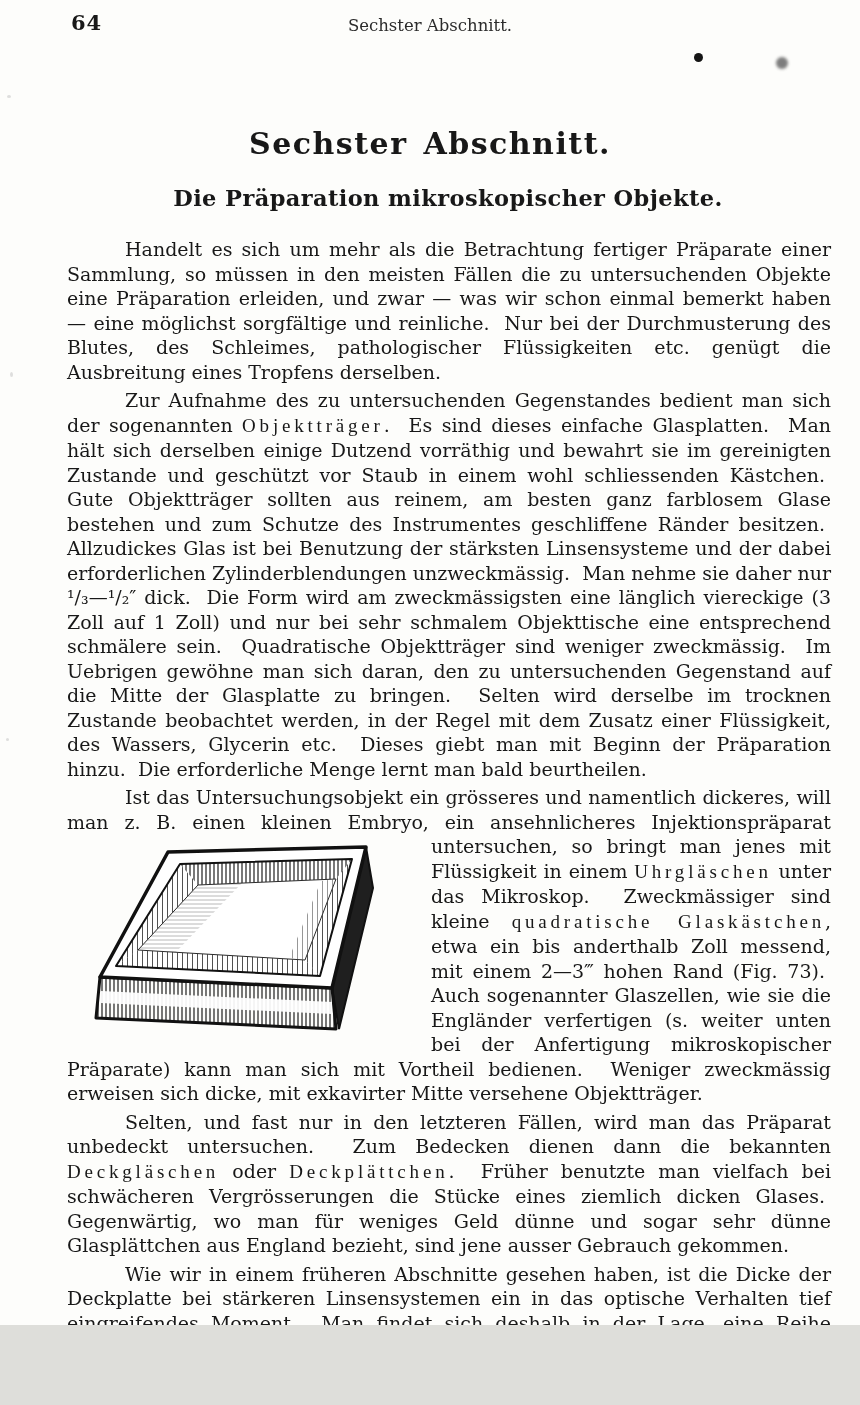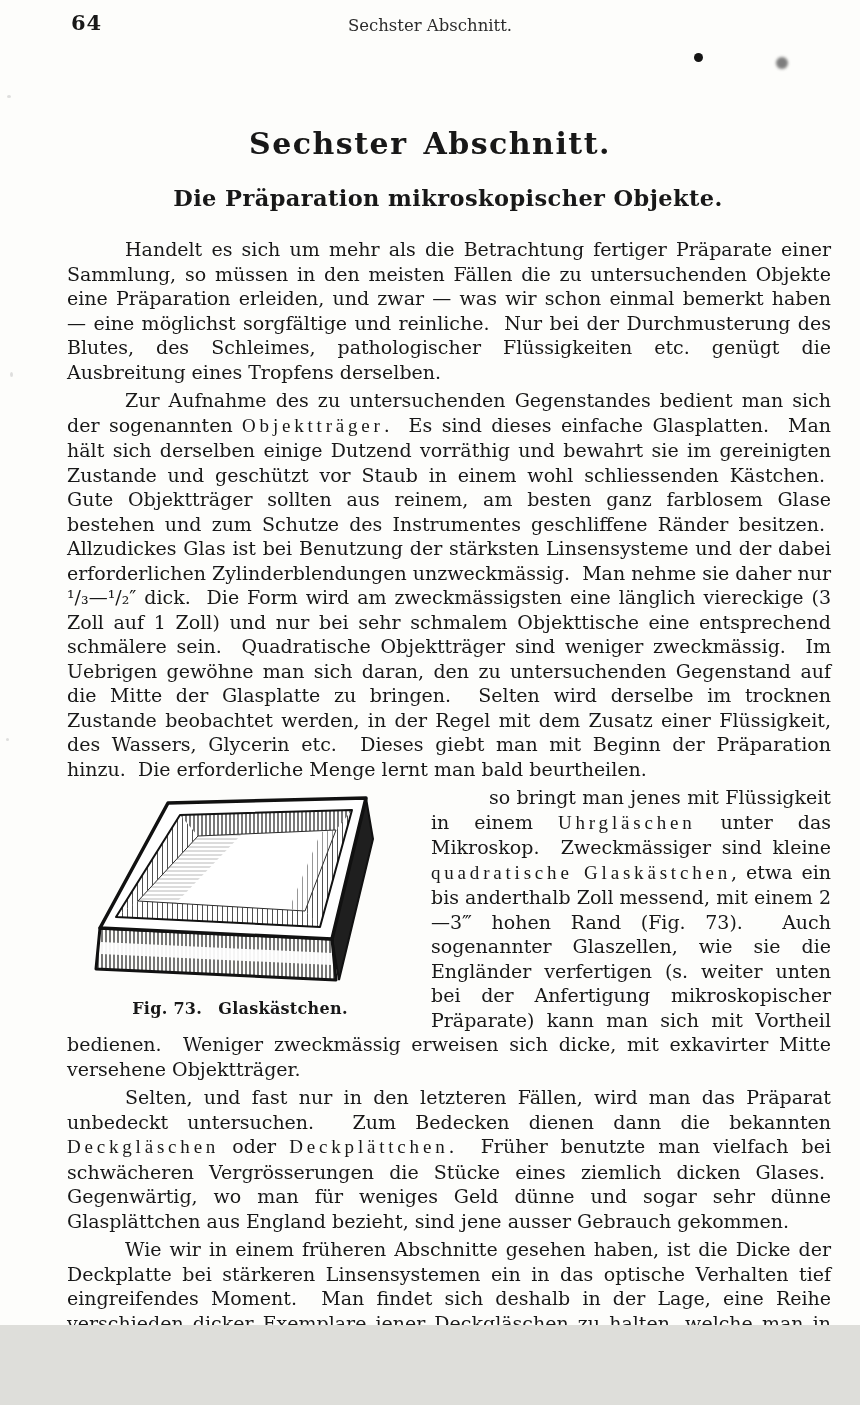--- a/index.html
+++ b/index.html
@@ -74,21 +74,21 @@
 
   <h1 class="section-title">Sechster Abschnitt.</h1>
   <h2 class="chapter-title">Die Präparation mikroskopischer Objekte.</h2>
 
   <div class="content">
 
     <p><span>Handelt es sich um mehr als die Betrachtung fertiger Präparate einer Sammlung, so müssen in den meisten Fällen die zu untersuchenden Objekte eine Präparation erleiden, und zwar — was wir schon einmal bemerkt haben — eine möglichst sorgfältige und reinliche.&nbsp; Nur bei der Durchmusterung des Blutes, des Schleimes, pathologischer Flüssigkeiten etc. genügt die Ausbreitung eines Tropfens derselben.</span></p>
 
     <p><span>Zur Aufnahme des zu untersuchenden Gegenstandes bedient man sich der sogenannten </span><span class="sperr">Objektträger</span><span>.&nbsp; Es sind dieses einfache Glasplatten.&nbsp; Man hält sich derselben einige Dutzend vorräthig und bewahrt sie im gereinigten Zustande und geschützt vor Staub in einem wohl schliessenden Kästchen.&nbsp; Gute Objektträger sollten aus reinem, am besten ganz farblosem Glase bestehen und zum Schutze des Instrumentes geschliffene Ränder besitzen.&nbsp; Allzudickes Glas ist bei Benutzung der stärksten Linsensysteme und der dabei erforderlichen Zylinderblendungen unzweckmässig.&nbsp; Man nehme sie daher nur ¹/₃—¹/₂″ dick.&nbsp; Die Form wird am zweckmässigsten eine länglich viereckige (3 Zoll auf 1 Zoll) und nur bei sehr schmalem Objekttische eine entsprechend schmälere sein.&nbsp; Quadratische Objektträger sind weniger zweckmässig.&nbsp; Im Uebrigen gewöhne man sich daran, den zu untersuchenden Gegenstand auf die Mitte der Glasplatte zu bringen.&nbsp; Selten wird derselbe im trocknen Zustande beobachtet werden, in der Regel mit dem Zusatz einer Flüssigkeit, des Wassers, Glycerin etc.&nbsp; Dieses giebt man mit Beginn der Präparation hinzu.&nbsp; Die erforderliche Menge lernt man bald beurtheilen.</span></p>
 
-    <p><span class="figure">
+    <p><span>Ist das Untersuchungsobjekt ein grösseres und namentlich dickeres, will man z. B. einen kleinen Embryo, ein ansehnlicheres Injektionspräparat untersuchen, </span><span class="figure">
           <svg width="320" height="200" viewBox="0 0 320 200">
         <defs>
           <pattern id="hatchV" width="4" height="8" patternUnits="userSpaceOnUse">
             <line x1="2" y1="0" x2="2" y2="8" stroke="#1c1c1c" stroke-width="1.2"></line>
           </pattern>
           <pattern id="hatchVL" width="5" height="8" patternUnits="userSpaceOnUse">
             <line x1="2.5" y1="0" x2="2.5" y2="8" stroke="#3d3d3d" stroke-width="0.9"></line>
           </pattern>
           <pattern id="hatchH" width="8" height="4" patternUnits="userSpaceOnUse">
             <line x1="0" y1="2" x2="8" y2="2" stroke="#4a4a4a" stroke-width="0.8"></line>
@@ -112,21 +112,20 @@
         <polygon points="100,26 118,47 58,112 36,128" fill="url(#hatchVL)"></polygon>
 
         <polygon points="118,47 256,41 225,122 58,112" fill="#ffffff" stroke="#2a2a2a" stroke-width="1"></polygon>
 
         <polygon points="118,47 162,45 96,114 58,112" fill="url(#hatchH)" opacity="0.5"></polygon>
 
         <polygon points="256,41 225,122 209,120 241,43" fill="url(#hatchVL)" opacity="0.6"></polygon>
 
         <polygon points="100,26 272,21 240,138 36,128" fill="none" stroke="#111" stroke-width="2" stroke-linejoin="round"></polygon>
       </svg>
-          <span class="caption"><span class="caption-label">Fig. 73.</span><span>Glaskästchen.</span></span>
         </span><span>so bringt man jenes mit Flüssigkeit in einem </span><span class="sperr">Uhrgläschen</span><span> unter das Mikroskop.&nbsp; Zweckmässiger sind kleine </span><span class="sperr">quadratische Glaskästchen</span><span>, etwa ein bis anderthalb Zoll messend, mit einem 2—3‴ hohen Rand (Fig. 73).&nbsp; Auch sogenannter Glaszellen, wie sie die Engländer verfertigen (s. weiter unten bei der Anfertigung mikroskopischer Präparate) kann man sich mit Vortheil bedienen.&nbsp; Weniger zweckmässig erweisen sich dicke, mit exkavirter Mitte versehene Objektträger.</span></p>
 
     <p style="clear:both;"><span>Selten, und fast nur in den letzteren Fällen, wird man das Präparat unbedeckt untersuchen.&nbsp; Zum Bedecken dienen dann die bekannten </span><span class="sperr">Deckgläschen</span><span> oder </span><span class="sperr">Deckplättchen</span><span>.&nbsp; Früher benutzte man vielfach bei schwächeren Vergrösserungen die Stücke eines ziemlich dicken Glases.&nbsp; Gegenwärtig, wo man für weniges Geld dünne und sogar sehr dünne Glasplättchen aus England bezieht, sind jene ausser Gebrauch gekommen.</span></p>
 
     <p><span>Wie wir in einem früheren Abschnitte gesehen haben, ist die Dicke der Deckplatte bei stärkeren Linsensystemen ein in das optische Verhalten tief eingreifendes Moment.&nbsp; Man findet sich deshalb in der Lage, eine Reihe verschieden dicker Exemplare jener Deckgläschen zu halten, welche man in besonderen bezeichneten Schächtelchen bewahrt.&nbsp; Solche von ¹/₅—¹/₆‴ Dicke, bis zu andern von ¹/₁₀ und ¹/₁₅‴ nach den Linsensystemen des Mikroskops sind hierzu erforderlich.&nbsp; Mitunter bei sehr zarten Gegenständen wird der Druck eines solchen kleinen Gläschens noch</span></p>
 
   </div>
 
 </div>
 

